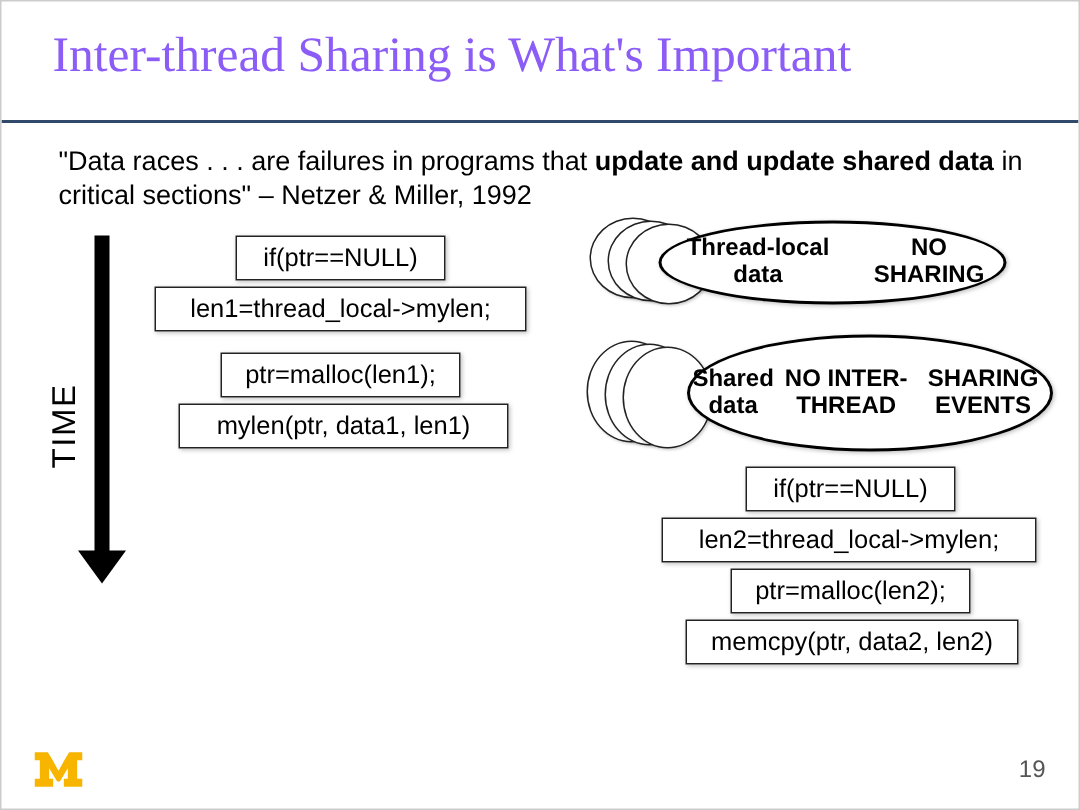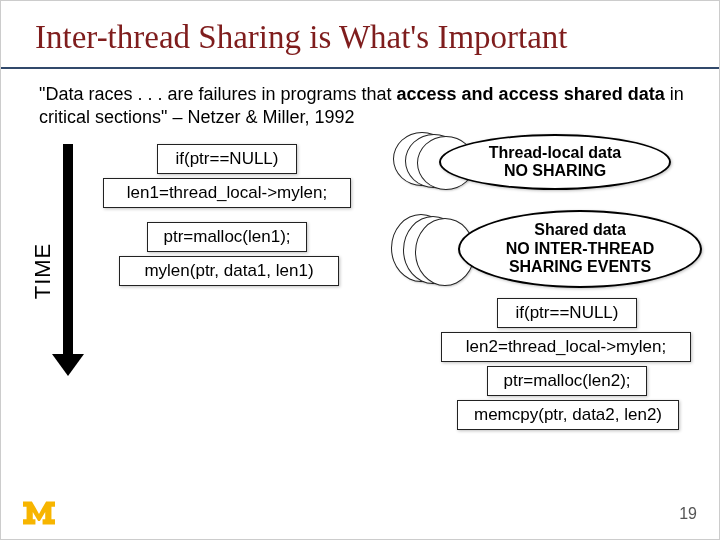--- a/index.html
+++ b/index.html
@@ -8,22 +8,22 @@
     height: 540px;
     background: #fff;
     font-family: Arial, Helvetica, sans-serif;
     position: relative;
     overflow: hidden;
     border: 1px solid #ccc;
   }
   .title {
     font-family: Garamond, Georgia, 'Times New Roman', serif;
     font-size: 33px;
-    color: #7f1d1d;
-    padding: 18px 18px 11px 34px;
+    color: #8b5cf6;
+    padding: 18px 18px 24px 34px;
     font-weight: 400;
   }
   .title-rule {
     height: 2px;
     background: #31496b;
     margin-left: 0;
     margin-right: 0;
   }
   .quote {
     font-size: 18px;
@@ -90,21 +90,21 @@
   .ellipse {
     position: absolute;
     background: #fff;
     border: 2px solid #000;
     border-radius: 50%;
     font-size: 16px;
     font-weight: bold;
     text-align: center;
     line-height: 1.15;
     display: flex;
-    flex-direction: column;
+    flex-direction: row;
     justify-content: center;
     align-items: center;
     box-shadow: 1px 1px 3px rgba(0,0,0,0.25);
   }
   .footer-logo {
     position: absolute;
     left: 22px;
     bottom: 14px;
     width: 32px;
     height: 24px;
@@ -117,21 +117,21 @@
     color: #555;
   }
 </style>
 </head>
 <body>
 
 <div class="title">Inter-thread Sharing is What's Important</div>
 <div class="title-rule"></div>
 
 <div class="quote">
-  <span>"Data races . . . are failures in programs that </span><span class="b">access and access shared data</span><span> in critical sections" – Netzer &amp; Miller, 1992</span>
+  <span>"Data races . . . are failures in programs that </span><span class="b">update and update shared data</span><span> in critical sections" – Netzer &amp; Miller, 1992</span>
 </div>
 
 <div class="content">
 
   <div class="time-area">
     <div class="time-label">TIME</div>
     <div class="arrow-line"></div>
     <div class="arrow-head"></div>
   </div>
 

